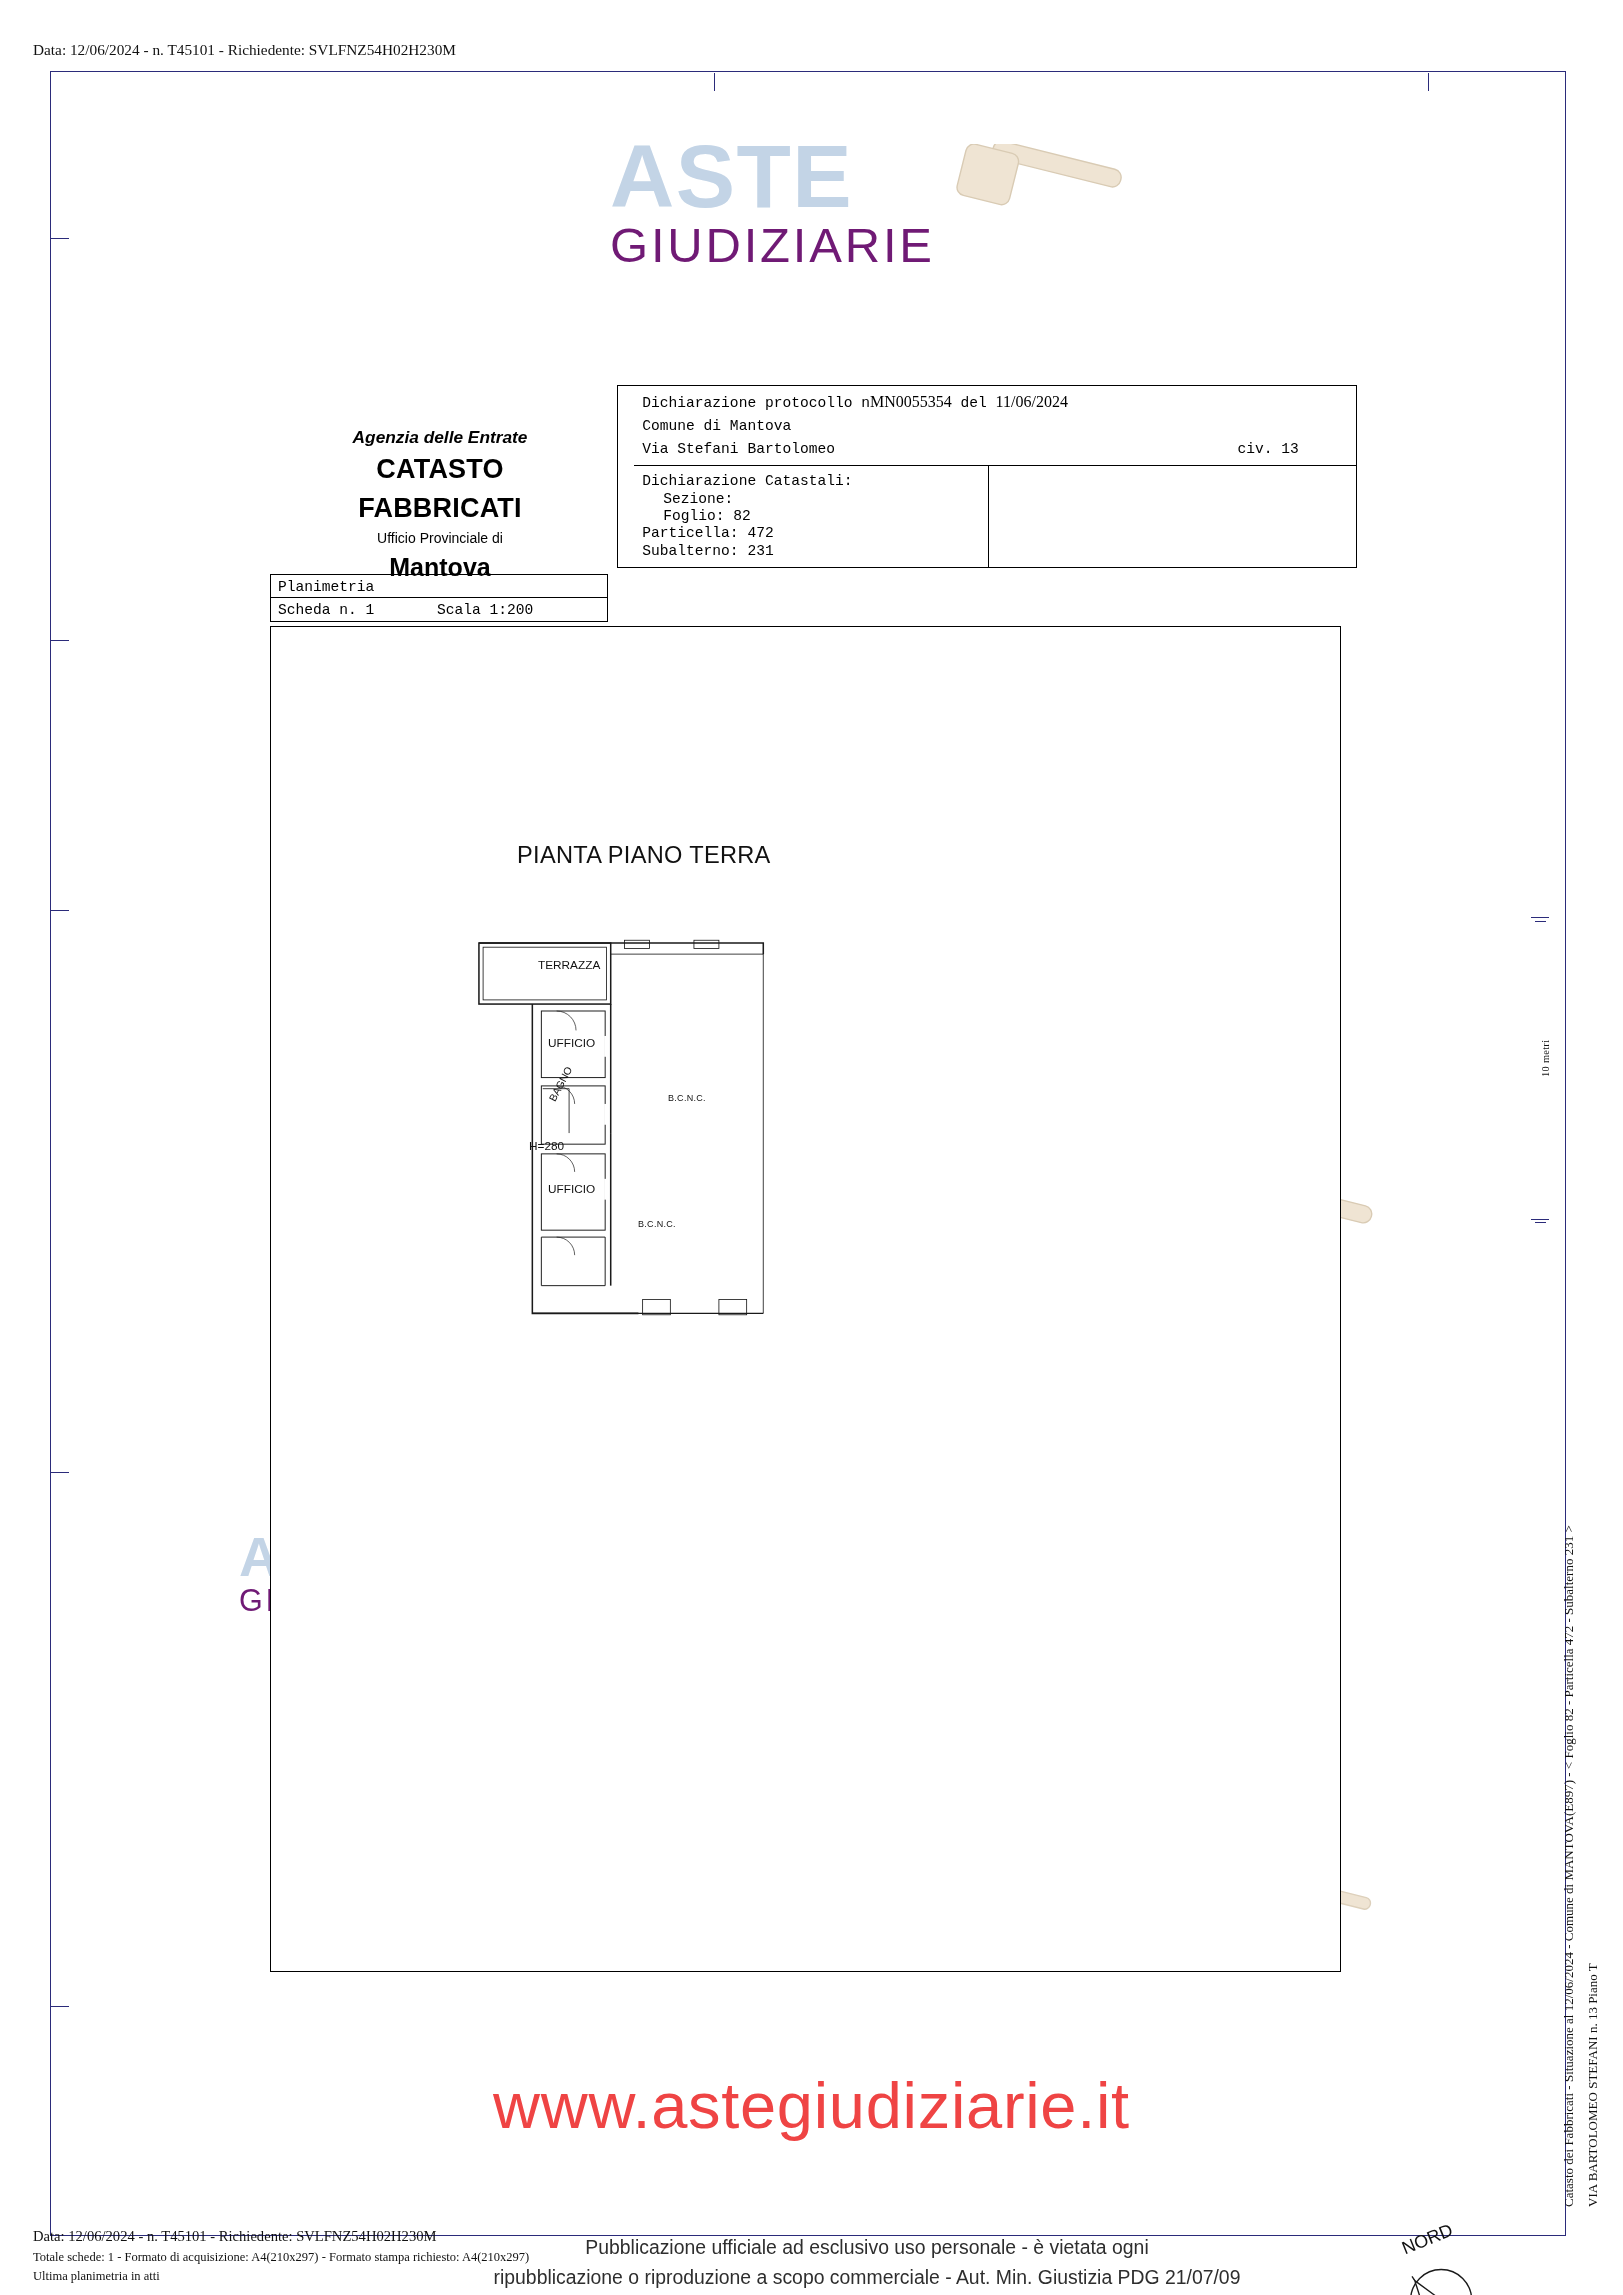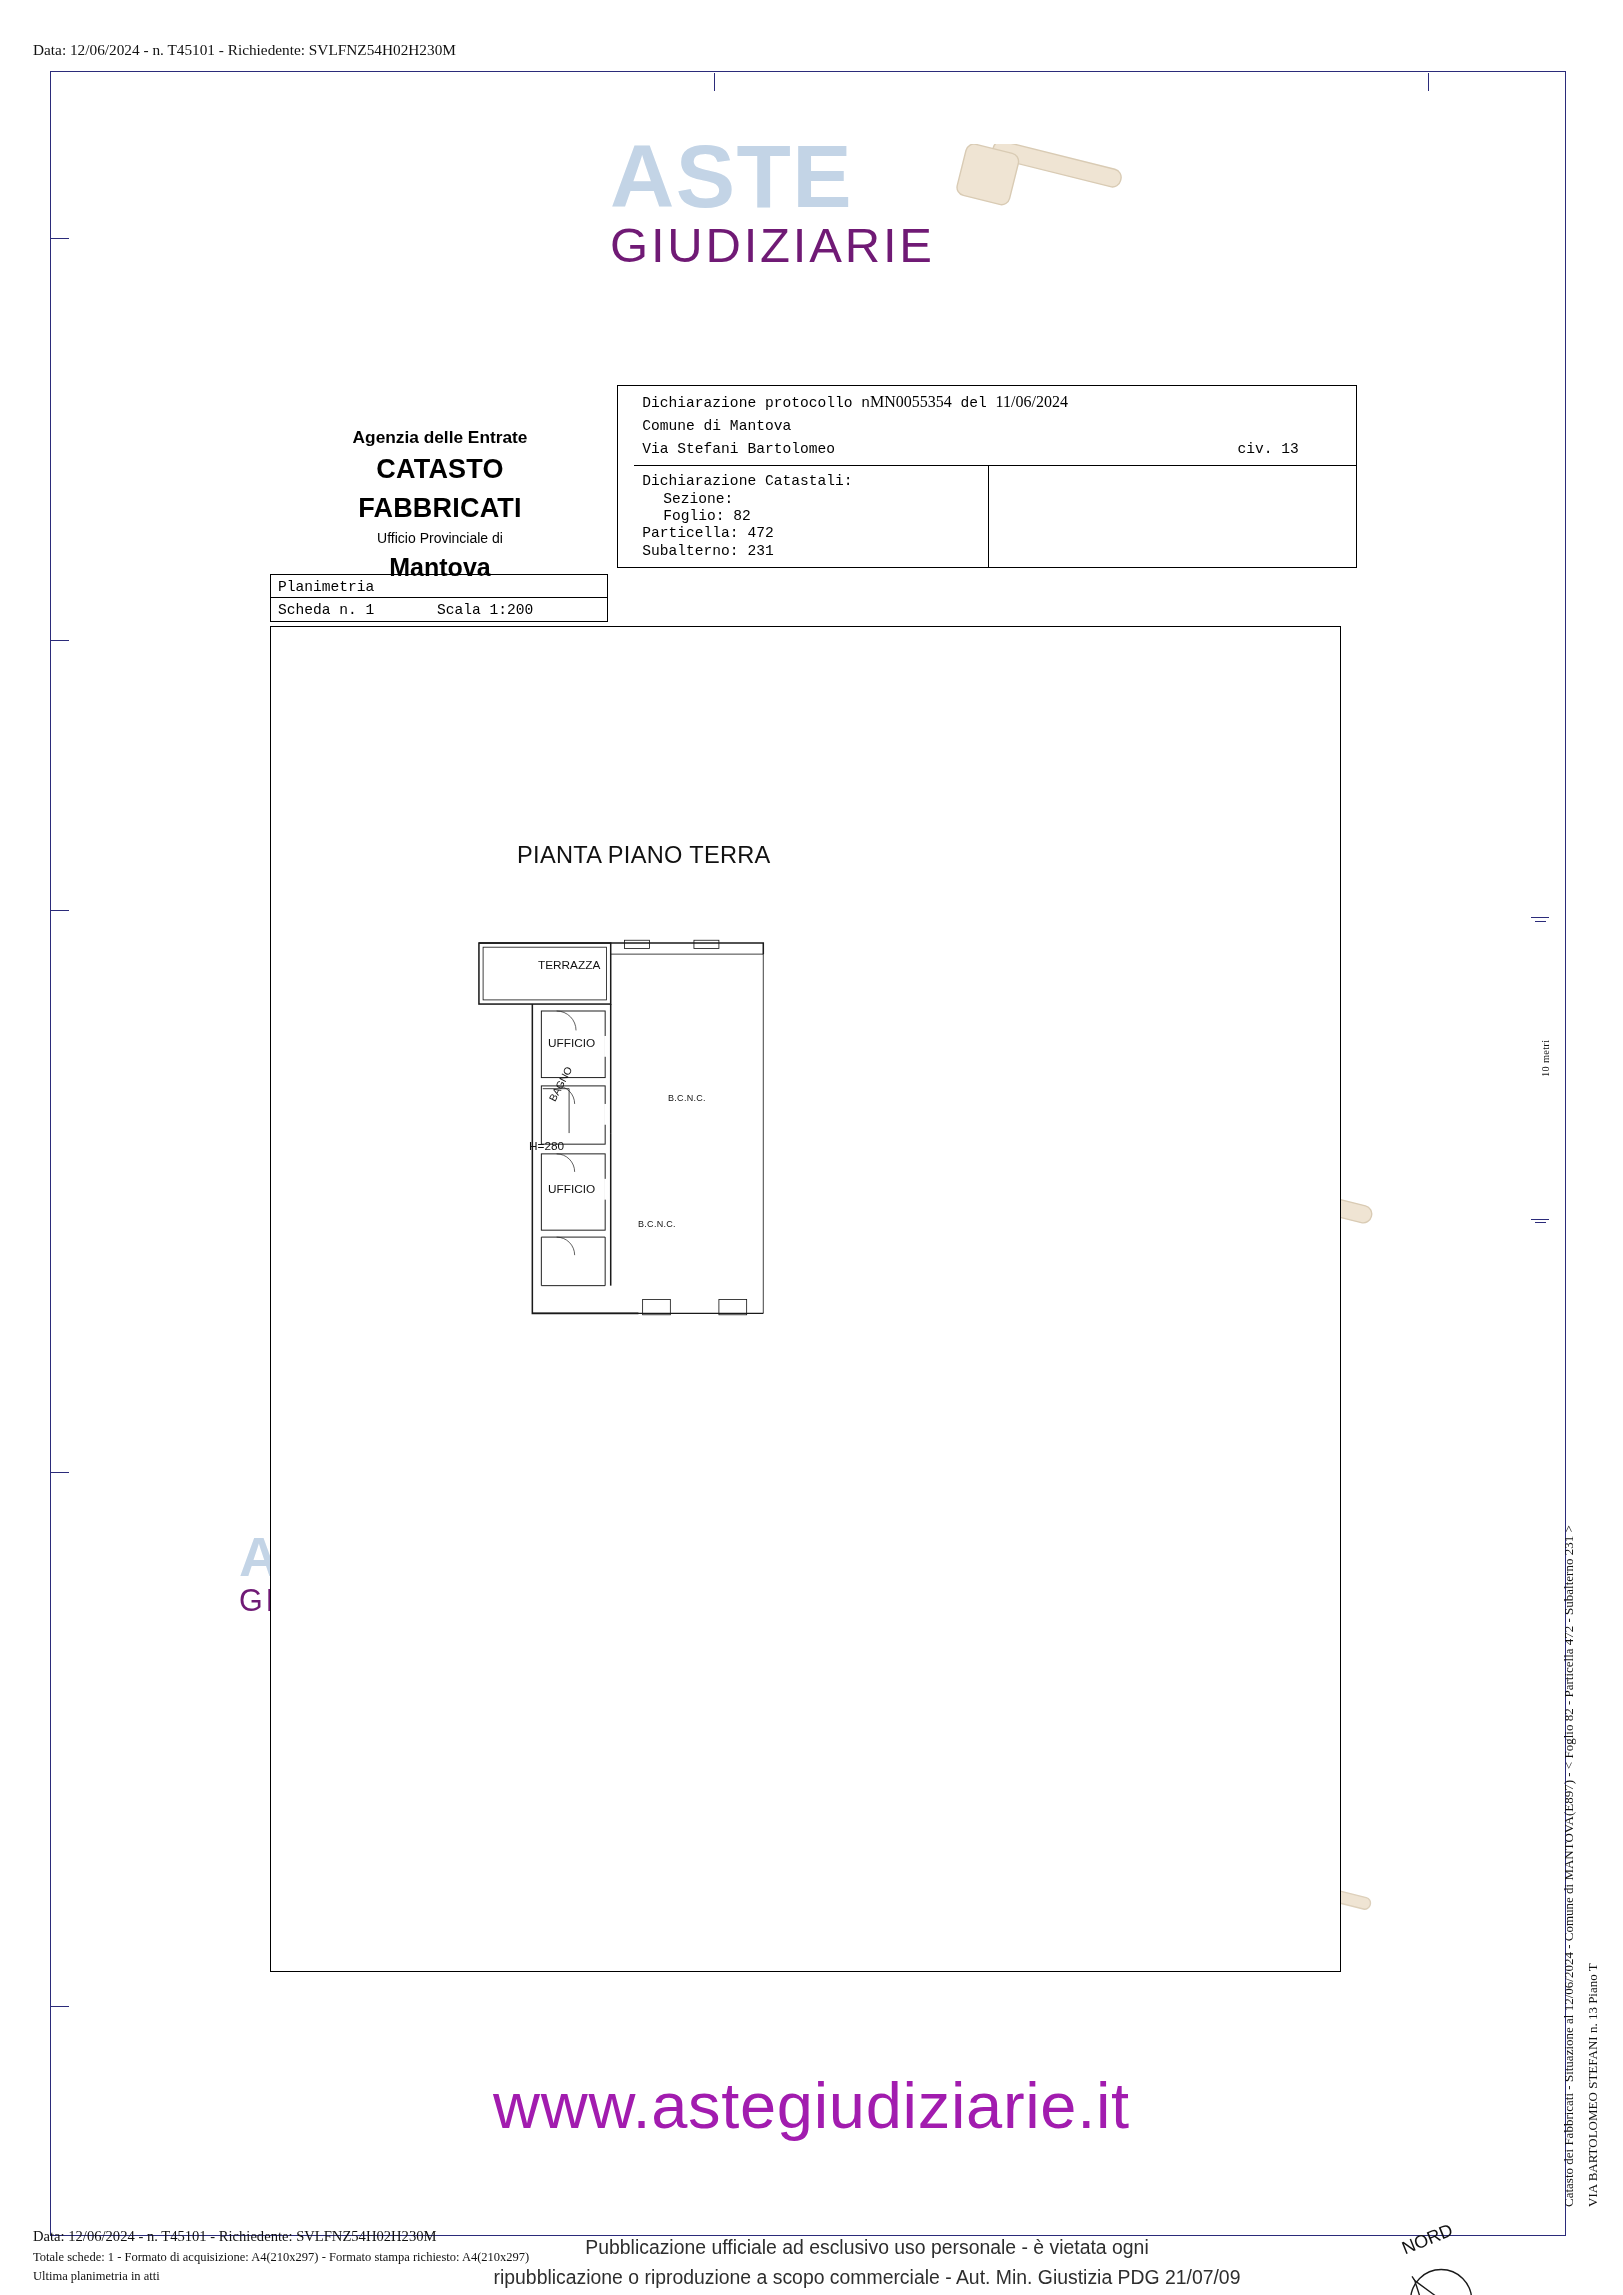--- a/index.html
+++ b/index.html
@@ -74,36 +74,36 @@
 
   .wm-url {
     position: absolute;
     left: 0;
     top: 2052px;
     width: 1623px;
     text-align: center;
     font-family: "Liberation Sans", sans-serif;
     font-size: 65px;
     letter-spacing: 0.7px;
-    color: #a21caf;
+    color: #ef4444;
     font-weight: normal;
     pointer-events: none;
     user-select: none;
   }
 
   
   .agenzia {
     position: absolute;
     left: 291px;
     top: 409px;
     width: 298px;
     text-align: center;
     line-height: 1.45;
   }
-  .agenzia .l1 { font-size: 17.3px; font-weight: bold; }
+  .agenzia .l1 { font-size: 17.3px; font-weight: bold; font-style: italic; }
   .agenzia .l2 { font-size: 27px; font-weight: bold; letter-spacing: 0.2px;}
   .agenzia .l3 { font-size: 14px; font-weight: normal; }
   .agenzia .l4 { font-size: 25px; font-weight: bold; }
 
   
   .plani-box {
     position: absolute;
     left: 270px;
     top: 558px;
     width: 336px;

